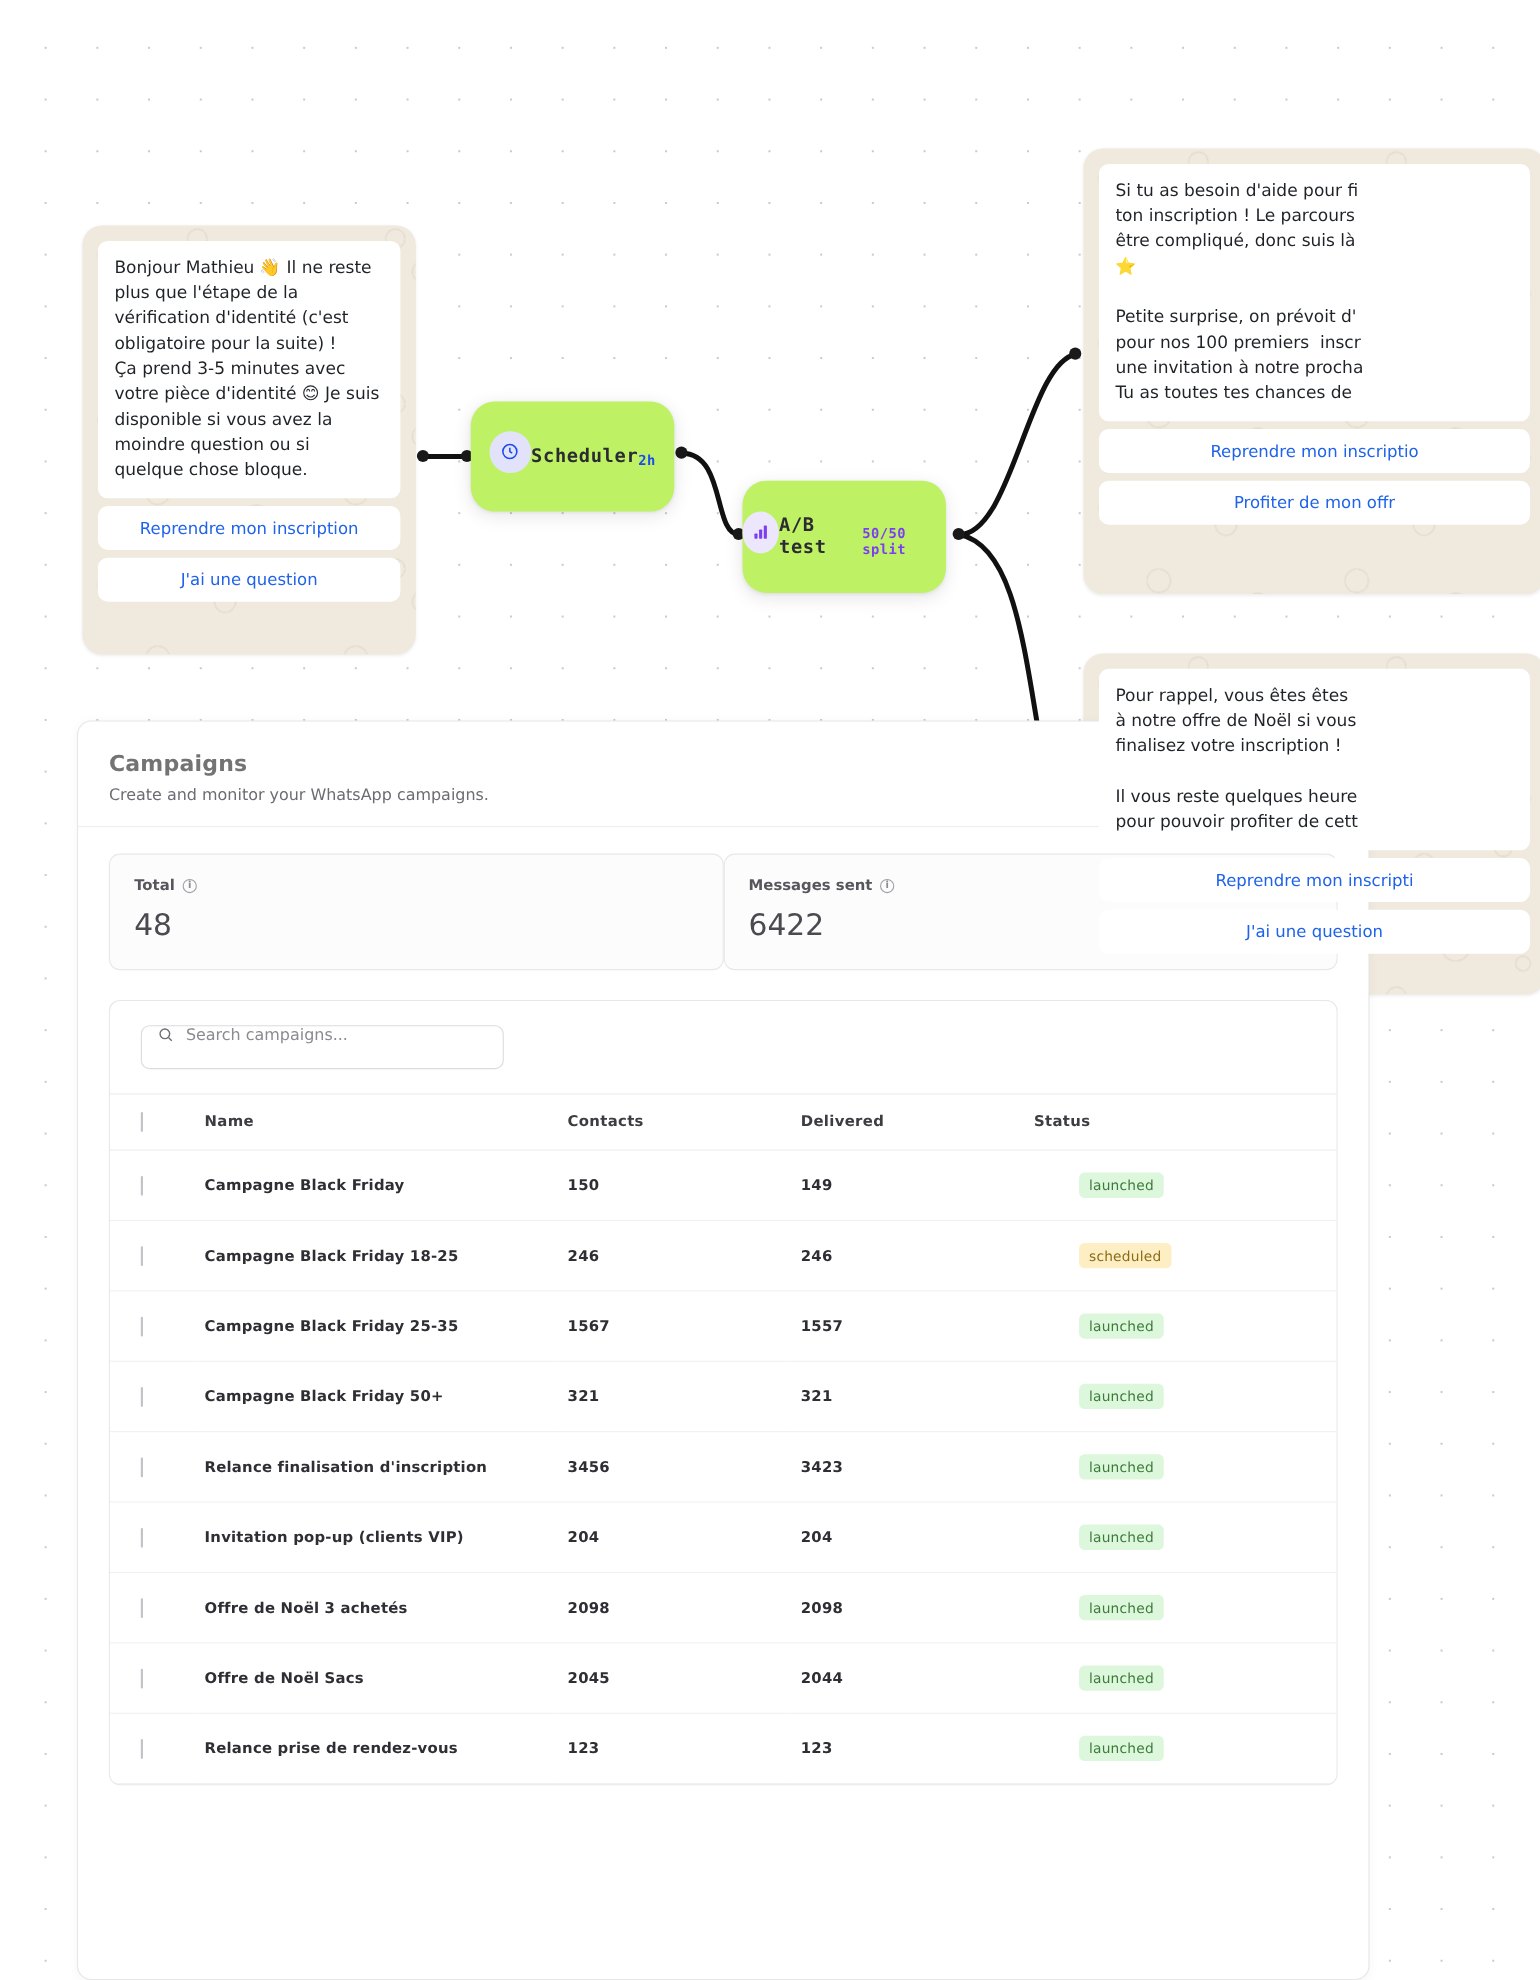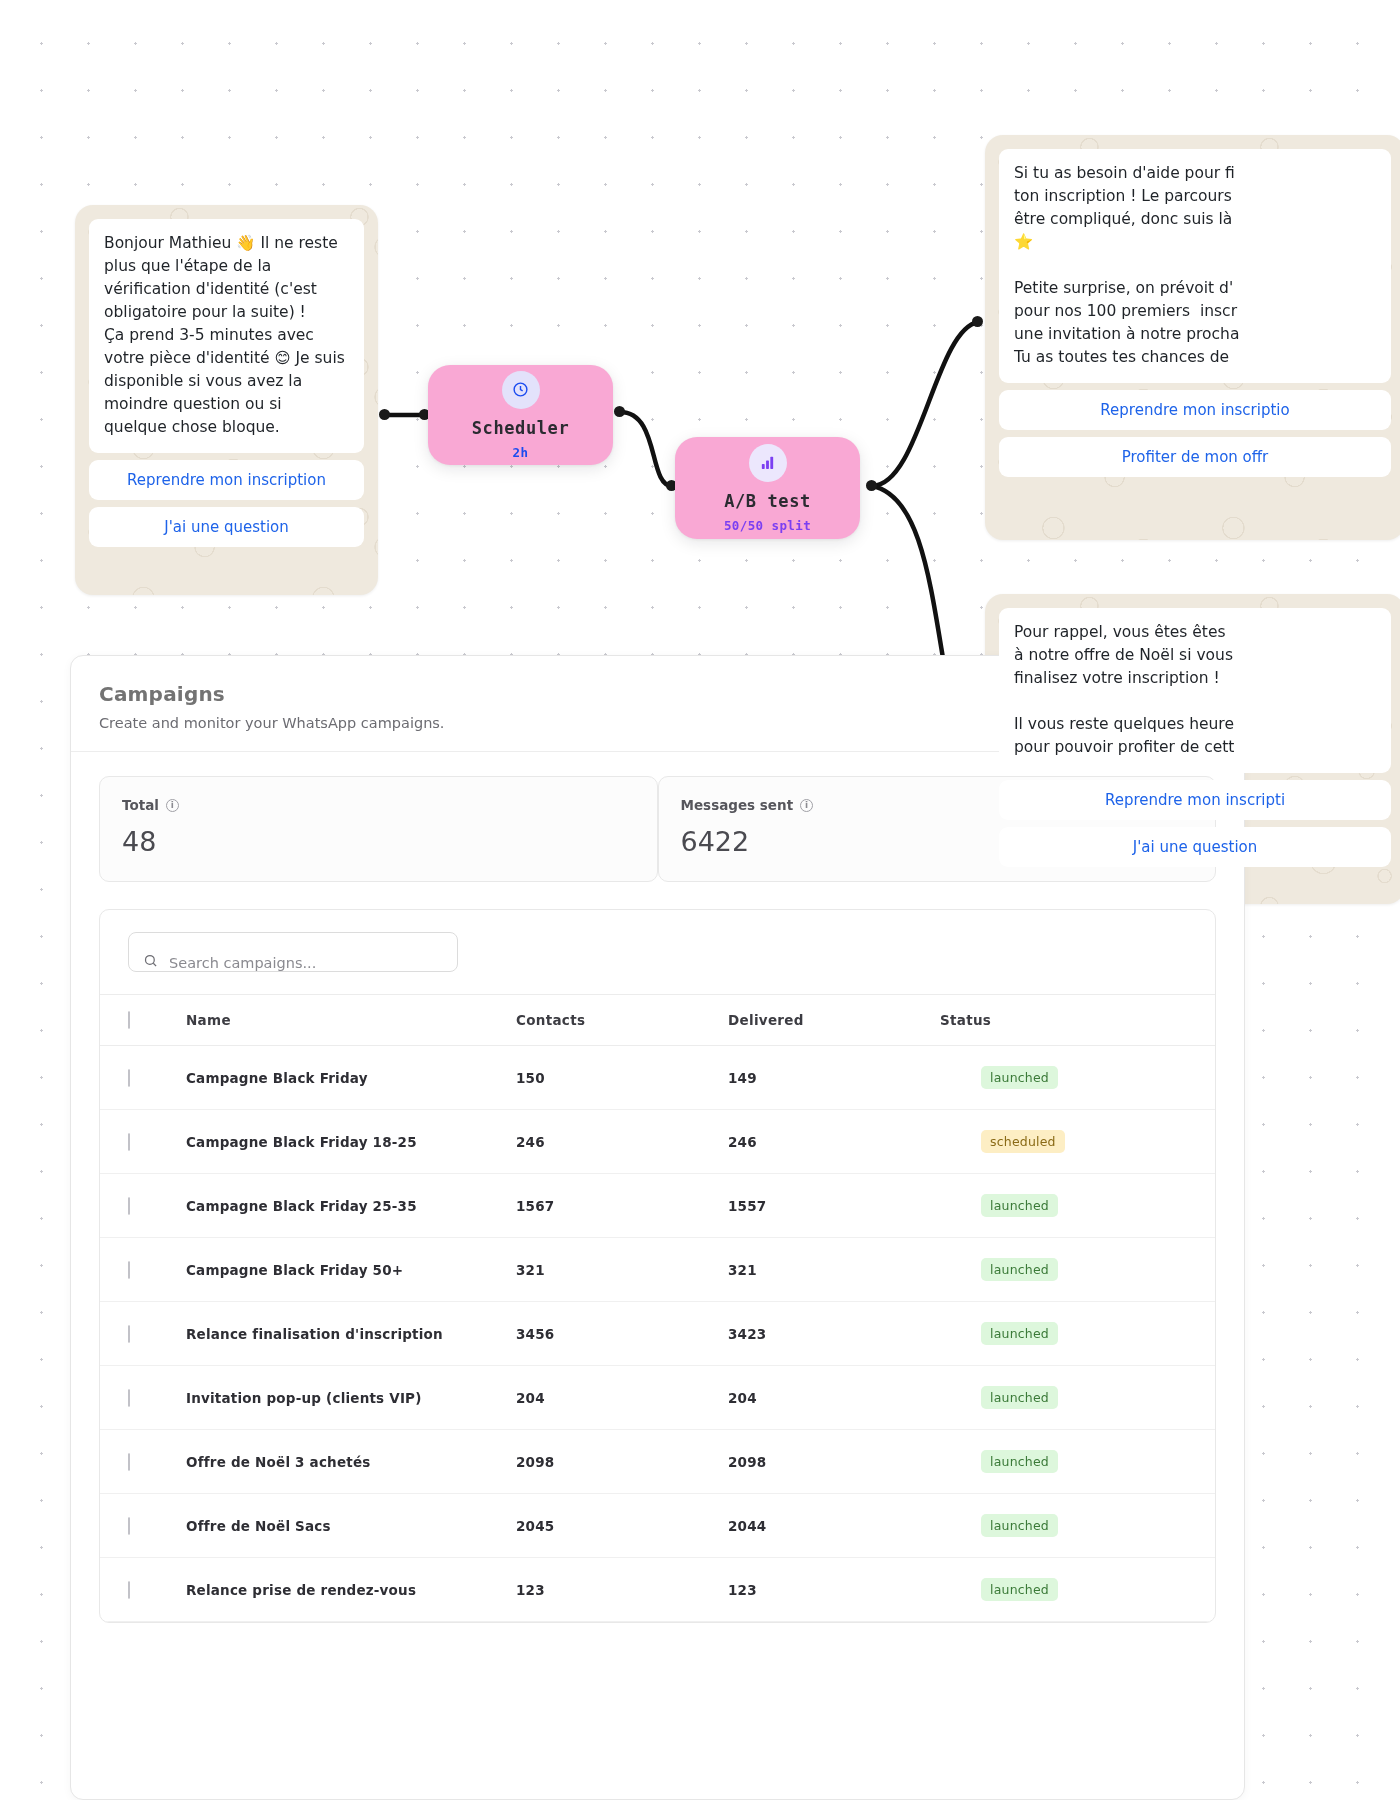--- a/index.html
+++ b/index.html
@@ -57,24 +57,24 @@
     border-radius:9px;
     padding:11px 8px;
     text-align:center;
     color:#1e63e9;
     font-size:15px;
   }
 
   
   .node {
     position:absolute;
-    background:#f9a8d4;
+    background:#bef264;
     border-radius:22px;
     box-shadow:0 4px 16px rgba(17,17,26,.10), 0 1px 3px rgba(17,17,26,.06);
-    display:flex; flex-direction:column; align-items:center; justify-content:center;
+    display:flex; flex-direction:row; align-items:center; justify-content:center;
     font-family:"DejaVu Sans Mono", monospace;
   }
   .node-ico {
     width:38px; height:38px; border-radius:50%;
     display:flex; align-items:center; justify-content:center;
     margin-bottom:9px;
   }
   .node-ico.blue { background:#e3e2fb; }
   .node-ico.violet { background:#ece7fd; }
   .node-title { font-size:17px; font-weight:700; letter-spacing:.6px; color:#2b2b31; }
@@ -111,21 +111,21 @@
     display:inline-flex; align-items:center; justify-content:center;
     font-size:9px; color:#8b8b91; font-style:normal; line-height:1;
   }
 
   .table-card {
     margin:27px 28px 0 28px; border:1px solid #e8e8e8; border-radius:10px; overflow:hidden;
   }
   .search-wrap { padding:22px 28px 22px 28px; }
   .search-box {
     width:330px; height:40px; border:1px solid #dcdcdc; border-radius:8px;
-    display:flex; align-items:flex-end; gap:11px; padding:0 14px;
+    display:flex; align-items:flex-start; gap:11px; padding:0 14px;
     font-size:14.5px; color:#8a8a90; background:#fff;
   }
 
   table { width:100%; border-collapse:collapse; }
   th {
     text-align:left; font-size:13.5px; font-weight:700; color:#3c3c42;
     padding:17px 10px; border-top:1px solid #ececec; border-bottom:1px solid #ececec;
     letter-spacing:.3px;
   }
   td {

